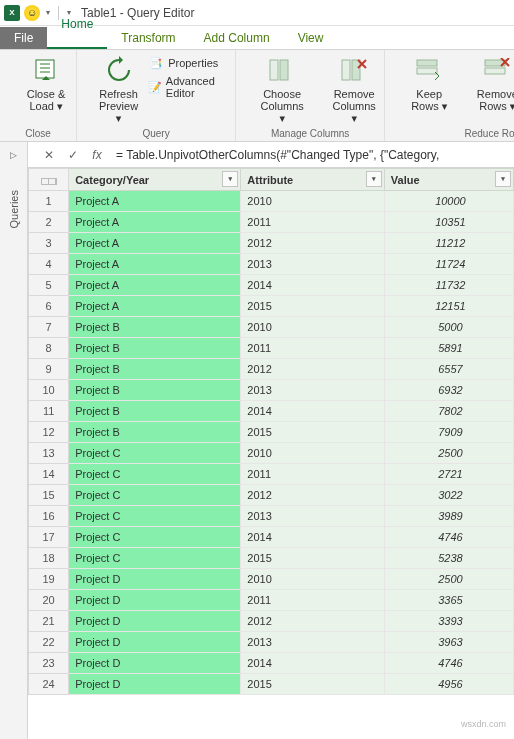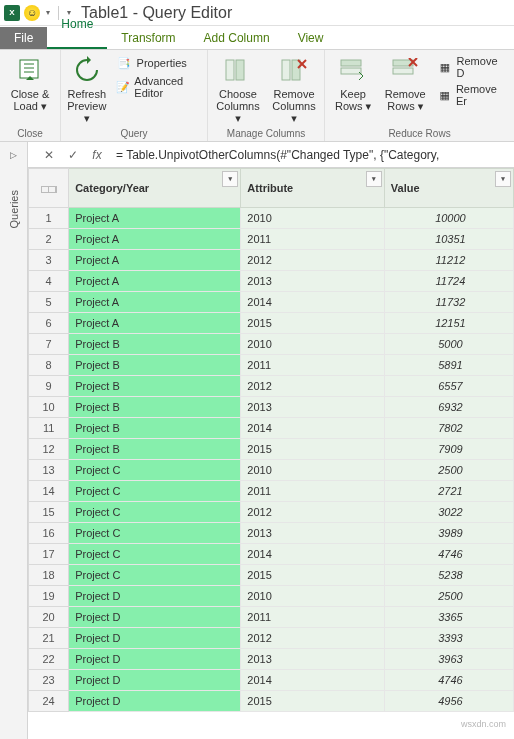--- a/index.html
+++ b/index.html
@@ -4,51 +4,51 @@
   <style>
     * { margin: 0; padding: 0; box-sizing: border-box; font-family: "Segoe UI", sans-serif; }
     body { width: 514px; height: 739px; background: #fff; overflow: hidden; font-size: 12px; color: #333; }
 
     .title-bar { height: 26px; background: #fff; display: flex; align-items: center; padding: 0 4px; gap: 4px; border-bottom: 1px solid #e0e0e0; }
     .tb-icon { width: 16px; height: 16px; display:inline-flex; align-items:center; justify-content:center; }
     .excel-icon { background: #1d6f42; color:#fff; font-size:8px; font-weight:bold; border-radius:2px;}
     .smiley { background: radial-gradient(#ffe34d,#f7c600); border-radius:50%; font-size:10px; text-align:center; line-height:16px;}
     .dd-arrow { font-size:8px; color:#666; padding:0 2px;}
     .divider { width:1px; height:14px; background:#ccc; margin:0 2px;}
-    .title-text { font-size: 16px; color:#444; margin-left:4px;}
+    .title-text { font-size: 12px; color:#444; margin-left:4px;}
 
     .tabs { height: 24px; background: #fff; display: flex; align-items: flex-end; border-bottom: 1px solid #d4d4d4; }
     .tab { padding: 4px 14px; font-size: 12px; color:#4d7c0f; cursor: pointer; }
     .tab.file { background:#737373; color:#fff; }
     .tab.active { color:#0f7a3f; border-bottom:2px solid #0f7a3f; padding-bottom:16px;}
 
     .ribbon { height: 92px; background:#f3f3f3; display:flex; border-bottom:1px solid #d4d4d4; }
     .ribbon-group { border-right:1px solid #e0e0e0; display:flex; flex-direction:column; padding:4px 6px 2px 6px; position:relative;}
     .ribbon-group-label { text-align:center; font-size:10px; color:#666; padding-top:2px;}
     .rg-body { display:flex; gap:8px; flex:1; }
-    .big-btn { display:flex; flex-direction:column; align-items:center; justify-content:flex-start; width:48px; cursor:pointer; text-align:center; }
+    .big-btn { display:flex; flex-direction:column; align-items:center; justify-content:flex-start; width:48px; cursor:pointer; text-align:center;margin-left:16px; }
     .big-btn .bi { width:32px; height:32px; margin-bottom:2px; display:flex; align-items:center; justify-content:center;}
     .big-btn span { font-size:11px; line-height:12px;}
     .small-stack { display:flex; flex-direction:column; justify-content:flex-start; gap:2px; }
     .small-btn { display:flex; align-items:center; gap:4px; font-size:11px; cursor:pointer; padding:1px 2px;}
     .small-btn .si { width:16px; height:16px; display:inline-flex; align-items:center; justify-content:center; font-size:11px;}
 
     .formula-bar { height:26px; border-bottom:1px solid #d4d4d4; display:flex; align-items:center; padding-left:40px; gap:6px;}
     .fb-btn { width:18px; height:18px; display:inline-flex; align-items:center; justify-content:center; color:#666; cursor:pointer;}
     .fb-input { flex:1; border:none; outline:none; font-size:12px; color:#333; background:transparent; padding-left:4px;}
 
     .sidebar { position:absolute; left:0; top:142px; width:28px; height:calc(100% - 142px); background:#f3f3f3; border-right:1px solid #d4d4d4; display:flex; align-items:flex-start; justify-content:center; padding-top:8px;}
     .sidebar-toggle { font-size:9px; color:#666; cursor:pointer; margin-bottom:6px;}
     .sidebar-label { writing-mode: vertical-rl; transform: rotate(180deg); font-size:11px; color:#555; margin-top:24px;}
 
     .grid-wrap { position:absolute; left:28px; right:0; top:168px; bottom:14px; overflow:hidden;}
     table { border-collapse:collapse; width:100%; }
     th.rownum-head, td.rownum { width:28px; background:#f3f3f3; border:1px solid #d9d9d9; text-align:center; font-size:11px; color:#555;}
     th.rownum-head{ height:22px; }
-    th.colhead { background:#e8efe7; border:1px solid #cfd8cd; padding:0 6px; text-align:left; font-size:11px; height:39px; position:relative;}
+    th.colhead { background:#e8efe7; border:1px solid #cfd8cd; padding:0 6px; text-align:left; font-size:11px; height:22px; position:relative;}
     .filter-btn { position:absolute; right:2px; top:2px; width:16px; height:16px; border:1px solid #c4c4c4; background:#fafafa; font-size:7px; display:inline-flex; align-items:center; justify-content:center; color:#555; cursor:pointer;}
     td.cell { border:1px solid #e6e6e6; padding:2px 6px; font-size:11px; height:21px;}
     td.cell.attr, td.cell.val { background:#eaf3ea; }
     td.cell.val { text-align:center; font-style:italic; padding-right:3px;}
     td.cell.cat { background:#86efac;}
 
     .watermark { position:absolute; right:8px; bottom:10px; font-size:9px; color:#b8b8b8;}
     .table-icon{ width:16px; display:inline-flex; border:1px solid #bbb; }
     .table-icon div{flex:1; height:5px; border-right:1px solid #bbb;}
   </style>

